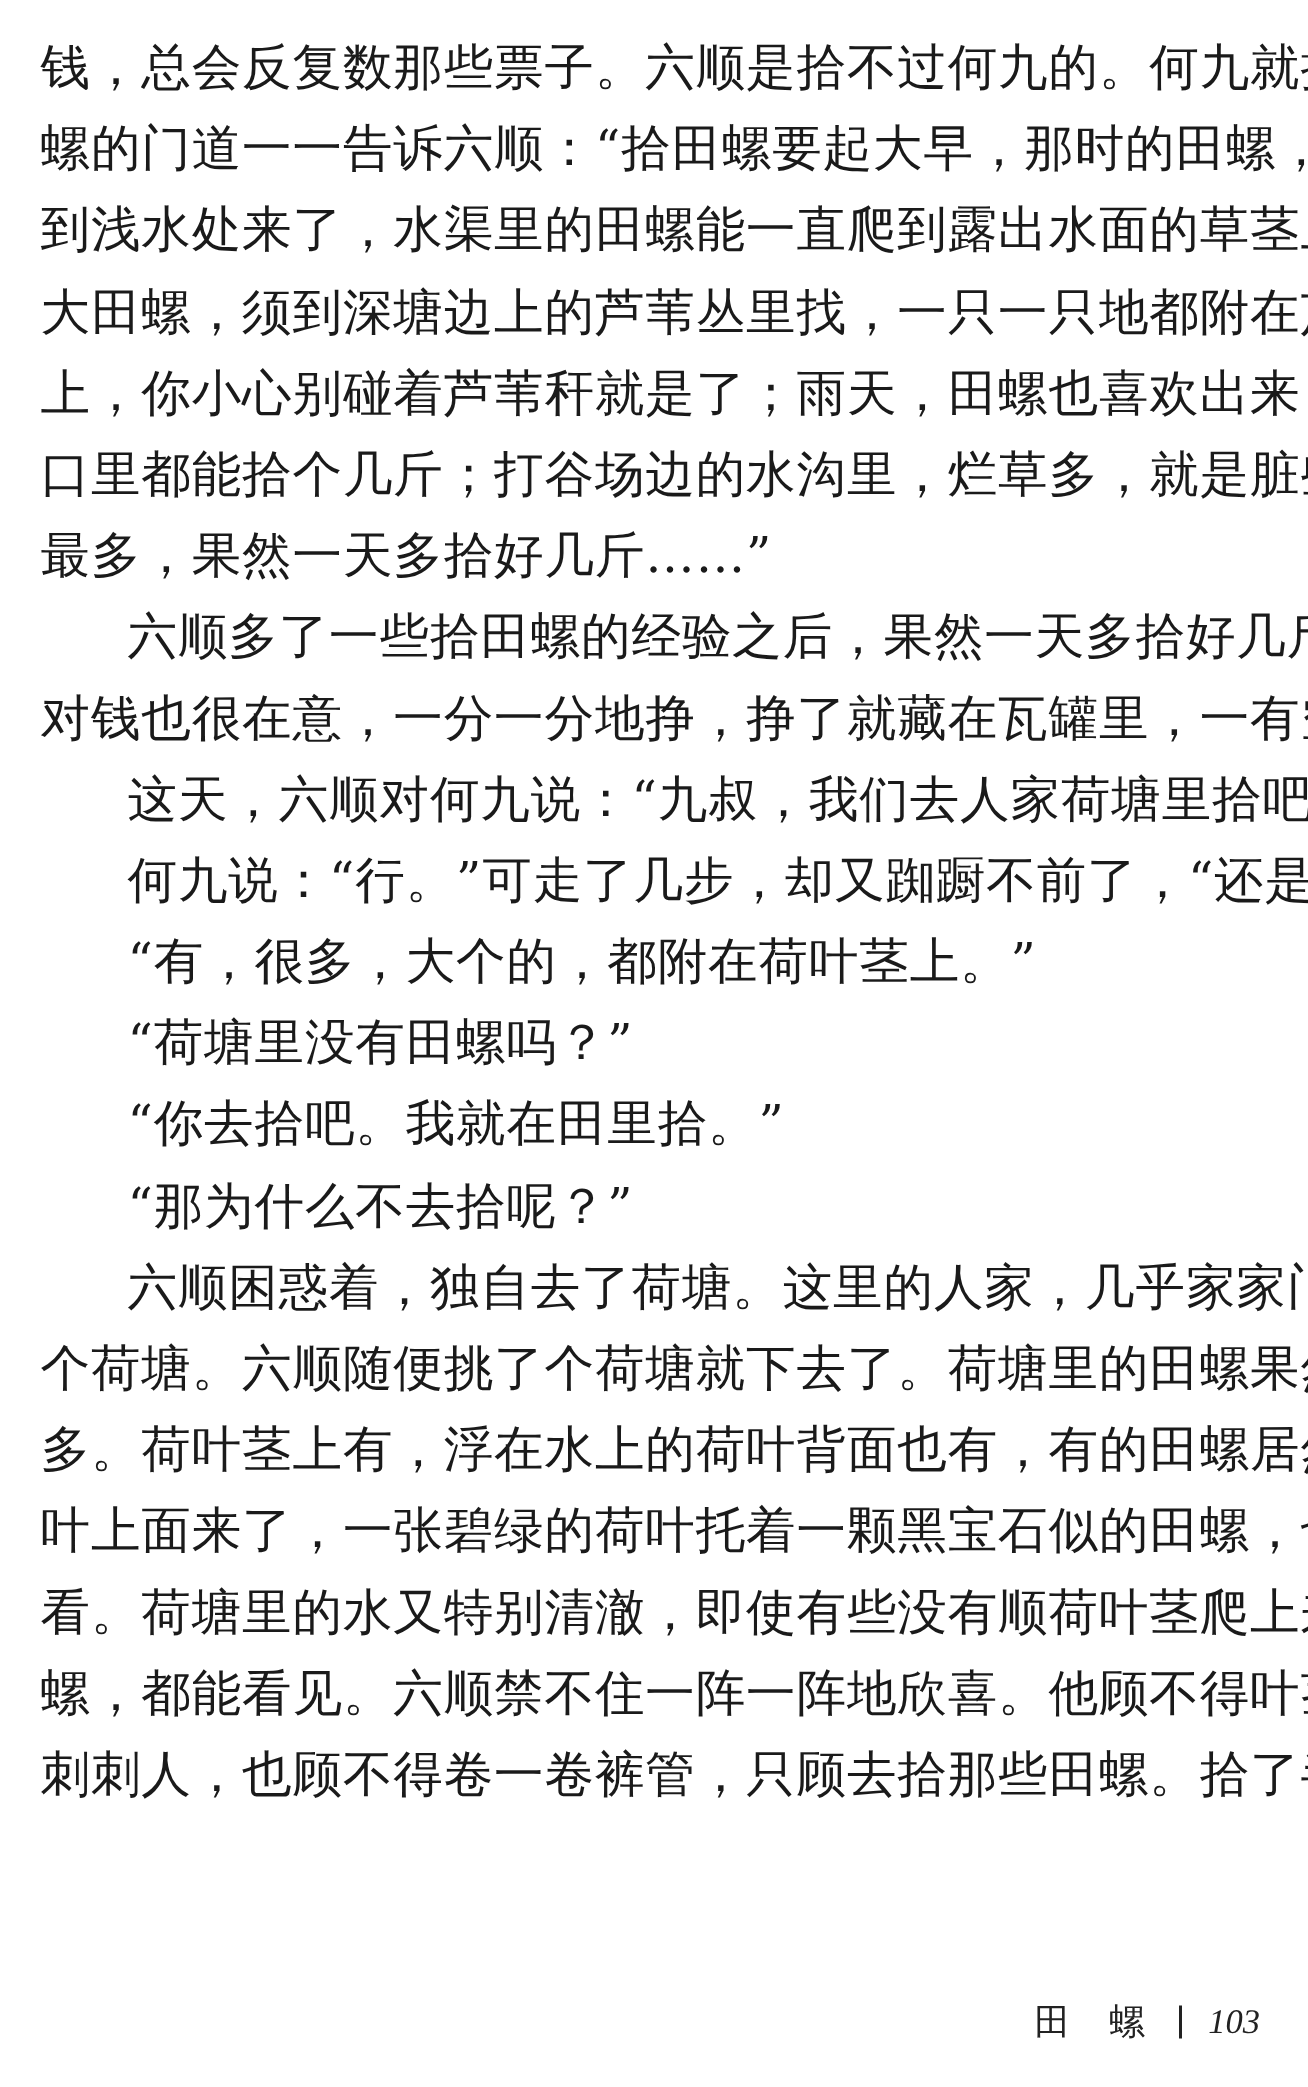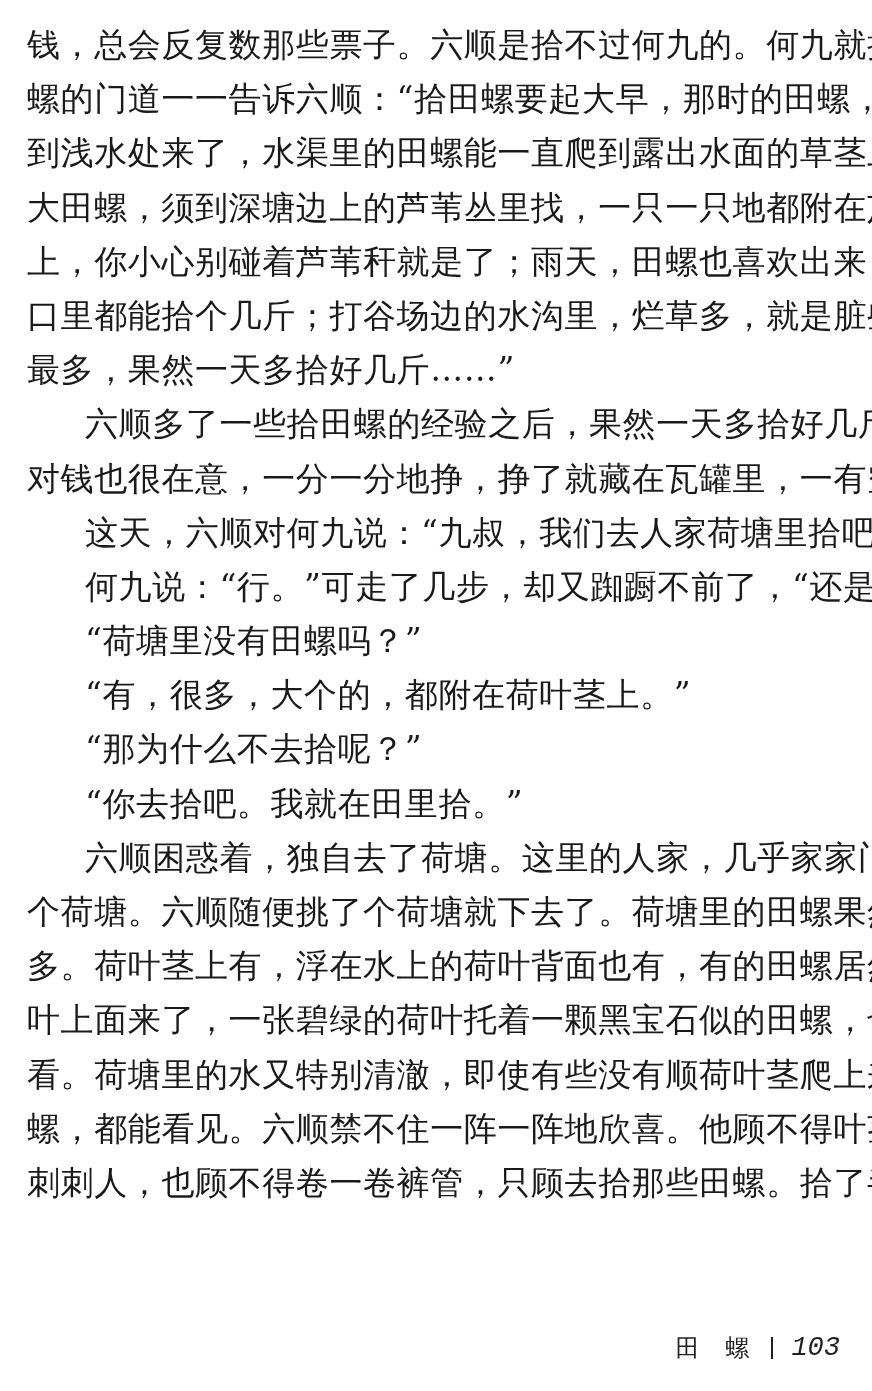--- a/index.html
+++ b/index.html
@@ -50,44 +50,44 @@
       letter-spacing: 0;
     }
     .footer .sep {
       display: inline-block;
       width: 2px;
       height: 22px;
       background: #222;
       margin: 0 18px 0 22px;
     }
     .footer .pageno {
-      font-family: Liberation Mono, monospace;
+      font-family: Liberation Serif, serif;
       font-style: italic;
-      font-size: 27px;
+      font-size: 23px;
     }
   </style>
 </head>
 <body>
 
 <div class="page">
   <div class="line justify">钱，总会反复数那些票子。六顺是拾不过何九的。何九就把拾田</div>
   <div class="line justify">螺的门道一一告诉六顺：“拾田螺要起大早，那时的田螺，全都爬</div>
   <div class="line justify">到浅水处来了，水渠里的田螺能一直爬到露出水面的草茎上；要拾</div>
   <div class="line justify">大田螺，须到深塘边上的芦苇丛里找，一只一只地都附在芦苇秆</div>
   <div class="line justify">上，你小心别碰着芦苇秆就是了；雨天，田螺也喜欢出来，放水的缺</div>
   <div class="line justify">口里都能拾个几斤；打谷场边的水沟里，烂草多，就是脏些，可田螺</div>
   <div class="line">最多，果然一天多拾好几斤……”</div>
   <div class="line indent justify">六顺多了一些拾田螺的经验之后，果然一天多拾好几斤。他</div>
   <div class="line justify">对钱也很在意，一分一分地挣，挣了就藏在瓦罐里，一有空就拿出</div>
   <div class="line indent">这天，六顺对何九说：“九叔，我们去人家荷塘里拾吧。”</div>
   <div class="line indent justify">何九说：“行。”可走了几步，却又踟蹰不前了，“还是不去荷塘</div>
+  <div class="line indent">“有，很多，大个的，都附在荷叶茎上。”</div>
   <div class="line indent">“荷塘里没有田螺吗？”</div>
-  <div class="line indent">“有，很多，大个的，都附在荷叶茎上。”</div>
+  <div class="line indent">“你去拾吧。我就在田里拾。”</div>
   <div class="line indent">“那为什么不去拾呢？”</div>
-  <div class="line indent">“你去拾吧。我就在田里拾。”</div>
   <div class="line indent justify">六顺困惑着，独自去了荷塘。这里的人家，几乎家家门前有一</div>
   <div class="line justify">个荷塘。六顺随便挑了个荷塘就下去了。荷塘里的田螺果然很</div>
   <div class="line justify">多。荷叶茎上有，浮在水上的荷叶背面也有，有的田螺居然爬到荷</div>
   <div class="line justify">叶上面来了，一张碧绿的荷叶托着一颗黑宝石似的田螺，也真好</div>
   <div class="line justify">看。荷塘里的水又特别清澈，即使有些没有顺荷叶茎爬上来的田</div>
   <div class="line justify">螺，都能看见。六顺禁不住一阵一阵地欣喜。他顾不得叶茎上的</div>
   <div class="line justify">刺刺人，也顾不得卷一卷裤管，只顾去拾那些田螺。拾了半篓，他</div>
 </div>
 
 <div class="footer">

